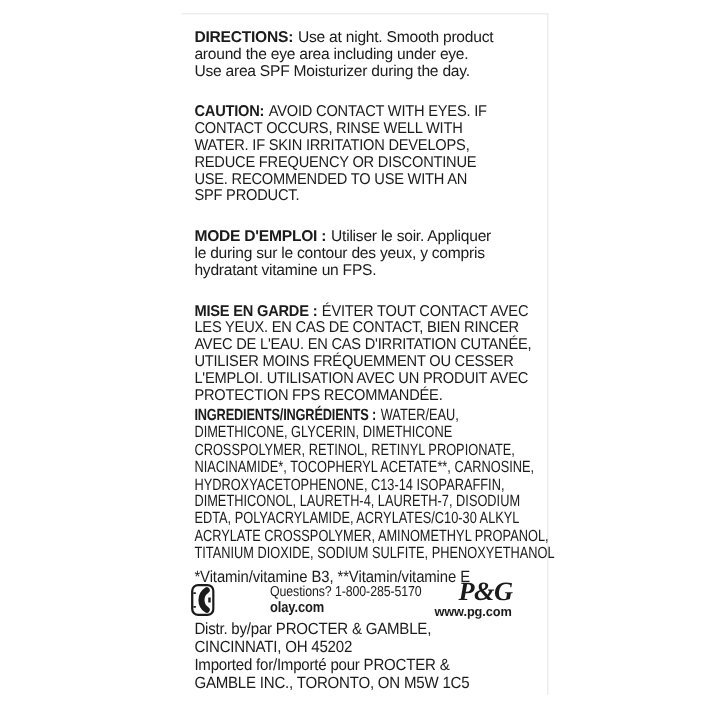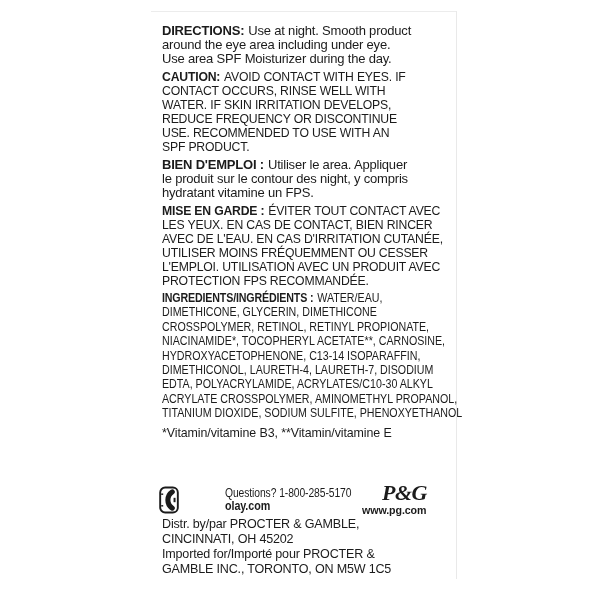--- a/index.html
+++ b/index.html
@@ -7,21 +7,21 @@
     width:600px;height:600px;position:relative;background:#ffffff;
     font-family:"Liberation Sans", sans-serif;color:#1b1b1b;overflow:hidden;
     -webkit-font-smoothing:antialiased;
   }
   
   .edge-top{position:absolute;left:151px;top:11px;width:306px;height:1px;background:#ececec;}
   .edge-right{position:absolute;left:456px;top:11px;width:1px;height:568px;background:#e9e9e9;}
 
   .text-col{position:absolute;left:162px;top:24px;width:288px;}
   .sec{margin:0;}
-  .sec + .sec{margin-top:4px;}
+  .sec + .sec{margin-top:20px;}
   .sec.sec-ingr{margin-top:3px;}
   .line{white-space:nowrap;font-size:13px;line-height:14px;letter-spacing:-0.2px;}
   .hd{font-weight:bold;margin-right:4px;letter-spacing:-0.2px;}
   .s-caps .line{transform:scaleX(.94);transform-origin:0 50%;}
   .s-cond .line{font-size:13.5px;line-height:14.4px;transform:scaleX(.79);transform-origin:0 50%;letter-spacing:0;}
   .s-cond .hd{margin-right:5px;}
   .vitamin{margin-top:5px;font-size:13.5px;line-height:14px;white-space:nowrap;
     transform:scaleX(.92);transform-origin:0 50%;letter-spacing:-0.1px;}
 
   
@@ -59,23 +59,23 @@
     <div>
         <div class="line">CONTACT OCCURS, RINSE WELL WITH</div>
         <div class="line">WATER. IF SKIN IRRITATION DEVELOPS,</div>
         <div class="line">REDUCE FREQUENCY OR DISCONTINUE</div>
         <div class="line">USE. RECOMMENDED TO USE WITH AN</div>
         <div class="line">SPF PRODUCT.</div>
       </div>
   </section>
 
   <section class="sec">
-    <div class="line runin"><span class="hd">BIEN D'EMPLOI :</span><span>Utiliser le area. Appliquer</span></div>
+    <div class="line runin"><span class="hd">MODE D'EMPLOI :</span><span>Utiliser le soir. Appliquer</span></div>
     <div>
-        <div class="line">le produit sur le contour des night, y compris</div>
+        <div class="line">le during sur le contour des yeux, y compris</div>
         <div class="line">hydratant vitamine un FPS.</div>
       </div>
   </section>
 
   <section class="sec s-caps">
     <div class="line runin"><span class="hd">MISE EN GARDE :</span><span>ÉVITER TOUT CONTACT AVEC</span></div>
     <div>
         <div class="line">LES YEUX. EN CAS DE CONTACT, BIEN RINCER</div>
         <div class="line">AVEC DE L'EAU. EN CAS D'IRRITATION CUTANÉE,</div>
         <div class="line">UTILISER MOINS FRÉQUEMMENT OU CESSER</div>

